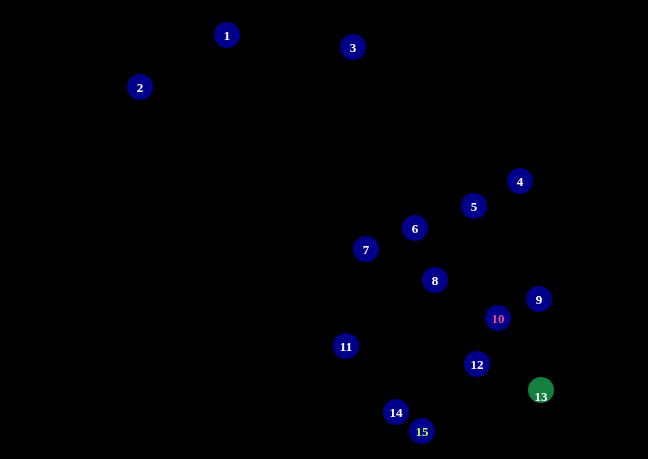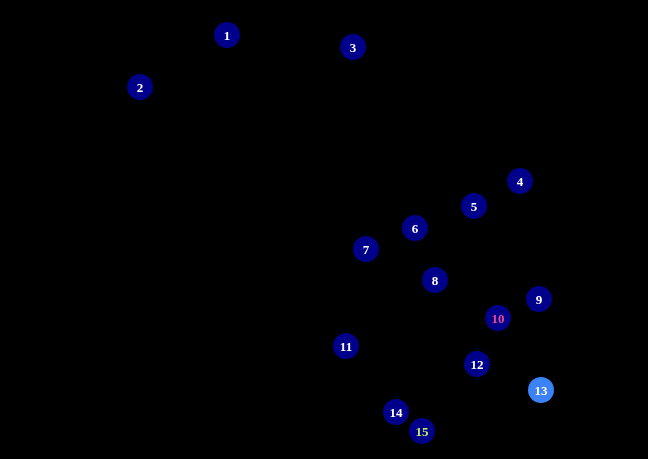--- a/index.html
+++ b/index.html
@@ -64,21 +64,21 @@
     </div>
     <div class="node" style="left: 498px; top: 318px; width: 26px; height: 26px; background: rgb(0, 0, 139);">
       <span class="node-label" style="color: #ec4899; text-align: center;">10</span>
     </div>
     <div class="node" style="left: 346px; top: 346px; width: 26px; height: 26px; background: rgb(0, 0, 139);">
       <span class="node-label" style="color: rgb(255, 255, 255);">11</span>
     </div>
     <div class="node" style="left: 449px; top: 364px; width: 26px; height: 26px; background: rgb(0, 0, 139); margin-left: 28px;">
       <span class="node-label" style="color: rgb(255, 255, 255);">12</span>
     </div>
-    <div class="node" style="left: 541px; top: 390px; width: 26px; height: 26px; background: #3b82f6;">
+    <div class="node" style="left: 541px; top: 390px; width: 26px; height: 26px; background: #15803d; align-items: flex-end;">
       <span class="node-label" style="color: rgb(255, 255, 255);">13</span>
     </div>
     <div class="node" style="left: 368px; top: 412px; width: 26px; height: 26px; background: rgb(0, 0, 139); margin-left: 28px;">
       <span class="node-label" style="color: rgb(255, 255, 255);">14</span>
     </div>
     <div class="node" style="left: 422px; top: 431px; width: 26px; height: 26px; background: rgb(0, 0, 139);">
       <span class="node-label" style="color: #bef264;">15</span>
     </div>
   </div>
 

